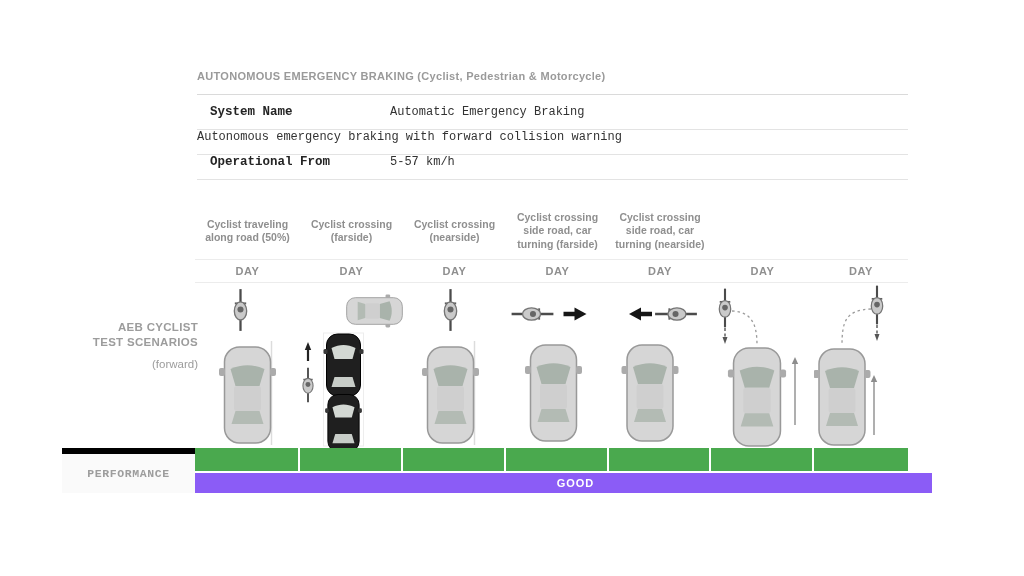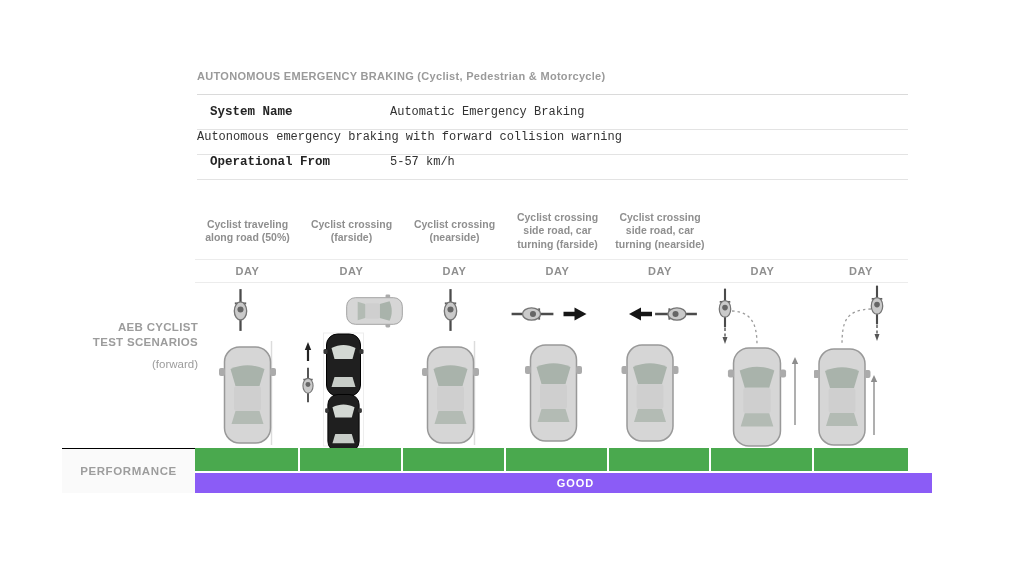--- a/index.html
+++ b/index.html
@@ -34,23 +34,23 @@
   .diagrams{left:195px;top:283px;width:713px;height:165px;}
   .diag-cell{position:relative;}
   .diag-cell svg{display:block;width:100%;height:165px;overflow:hidden;}
   .perf-row1{left:195px;top:448px;width:713px;height:25px;}
   .pcell{box-sizing:border-box;border-bottom:2px solid #ffffff;border-right:2px solid #ffffff;background:#4aa94e;}
   .pcell:last-child{border-right:none;}
   .perf-row2{left:195px;top:473px;width:713px;height:20px;background:#4aa94e;
     display:flex;align-items:center;justify-content:center;}
   .perf-good{font-size:11px;font-weight:bold;color:#ffffff;letter-spacing:1px;}
   .perf-label-box{
-    left:62px;top:448px;width:133px;height:45px;background:#fafafa;border-top:1px solid #000000;
+    left:62px;top:448px;width:133px;height:45px;background:#fafafa;border-top:6px solid #000000;
     box-sizing:border-box;display:flex;align-items:center;justify-content:center;
-    font-size:11.5px;font-weight:bold;color:#9d9d9d;letter-spacing:.6px;
+    font-size:11.5px;font-weight:bold;color:#9d9d9d;letter-spacing:.6px;font-family:Liberation Mono, monospace;
   }
 </style>
 </head>
 <body>
 
 <div class="page">
 
   <div class="abs page-title">AUTONOMOUS EMERGENCY BRAKING (Cyclist, Pedestrian &amp; Motorcycle)</div>
   <div class="abs title-rule"></div>
 

